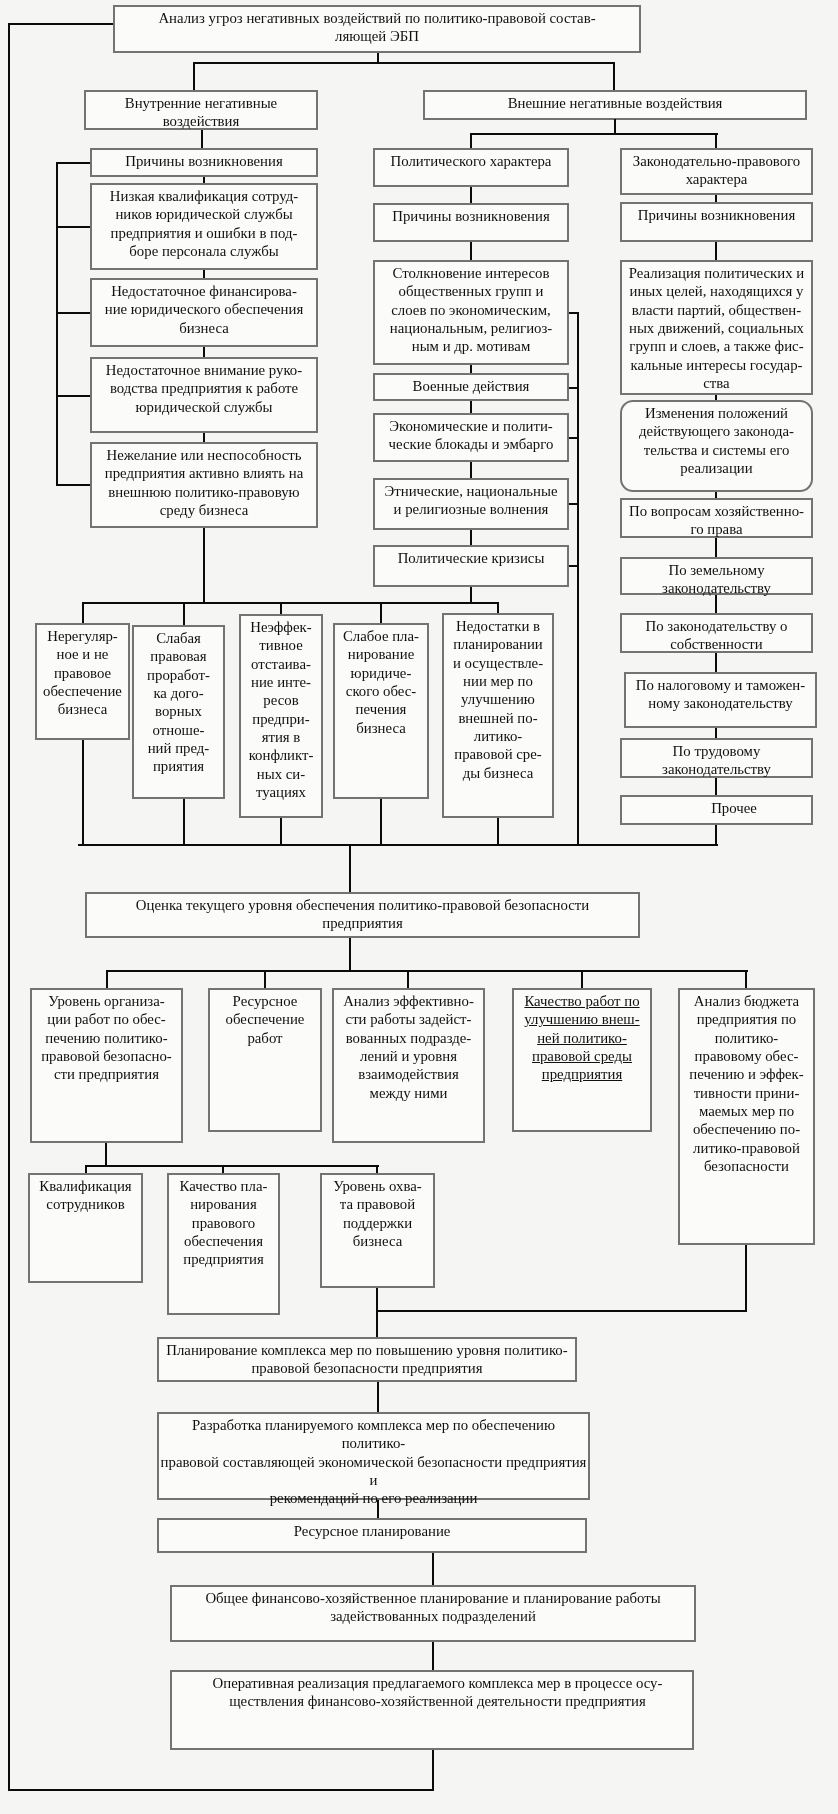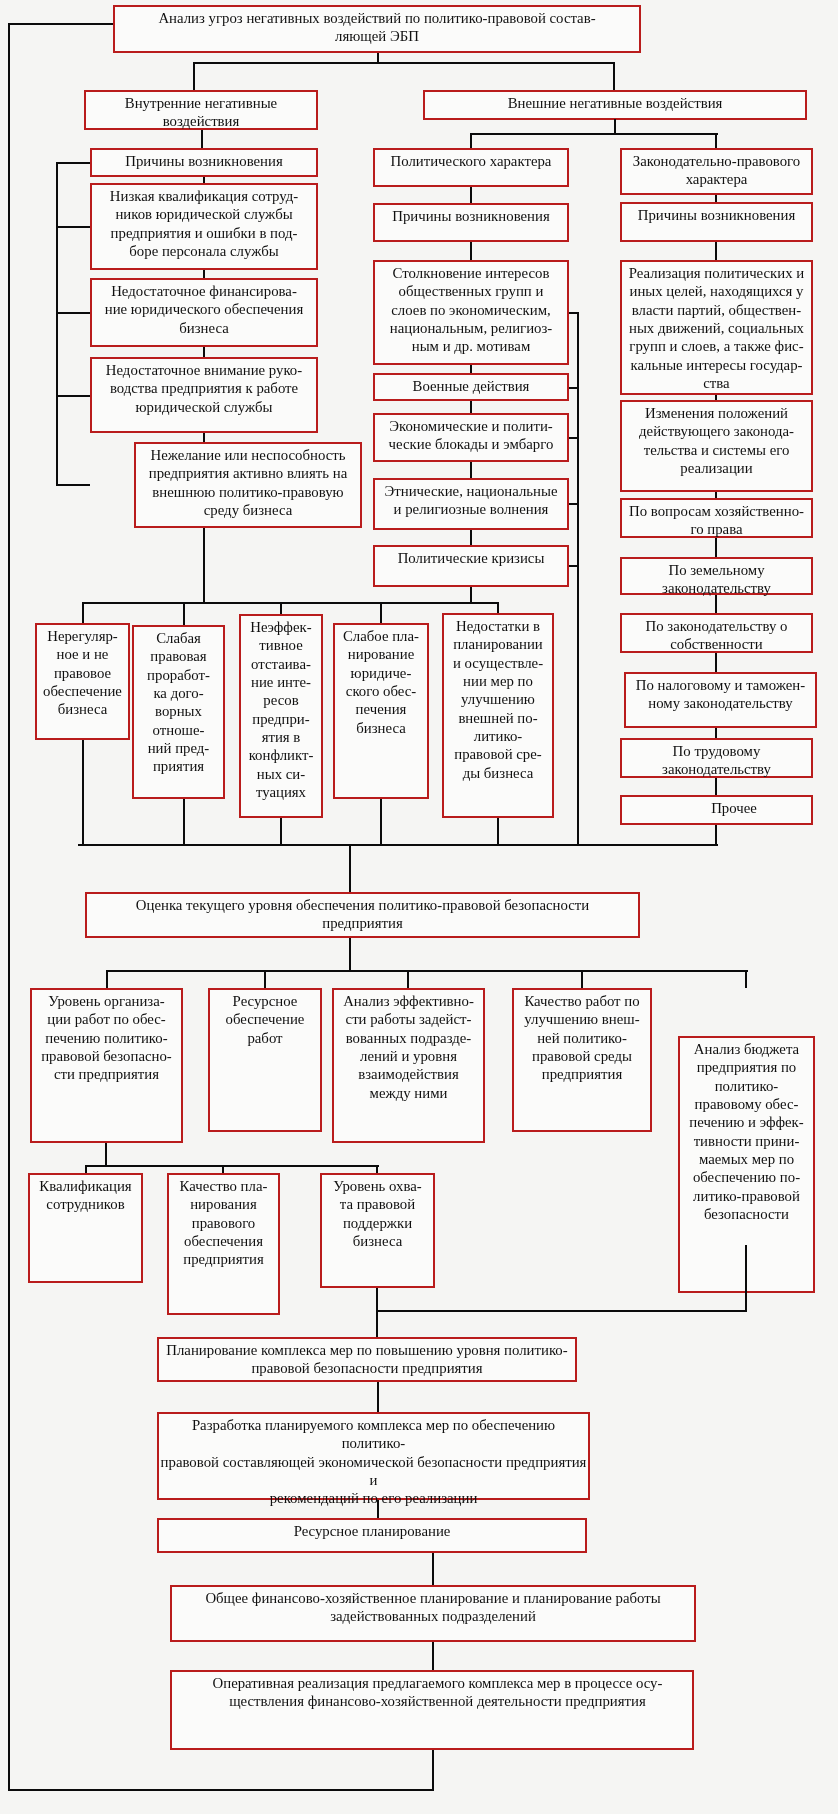--- a/index.html
+++ b/index.html
@@ -1,21 +1,21 @@
 <!DOCTYPE html>
 <html><head>
 <meta charset="utf-8">
 <style>
   html,body{margin:0;padding:0;background:#f5f5f3;}
   #canvas{position:relative;margin:0;font-family:"Liberation Serif","DejaVu Serif",serif;}
   .node{
     position:absolute;
     box-sizing:border-box;
     background:#fbfbfa;
-    border:2px solid #b91c1c;
+    border:2px solid #737373;
     color:#101010;
     font-size:14.8px;
     line-height:1.24;
     text-align:center;
     white-space:pre-line;
     display:flex;
     justify-content:center;
     padding:2px 1px 0 1px;
   }
   .line{position:absolute;background:#0b0b0b;}
@@ -33,21 +33,21 @@
     <div class="node" style="left: 90px; top: 183px; width: 228px; height: 87px;">Низкая квалификация сотруд-
 ников юридической службы
 предприятия и ошибки в под-
 боре персонала службы</div>
     <div class="node" style="left: 90px; top: 278px; width: 228px; height: 69px;">Недостаточное финансирова-
 ние юридического обеспечения
 бизнеса</div>
     <div class="node" style="left: 90px; top: 357px; width: 228px; height: 76px;">Недостаточное внимание руко-
 водства предприятия к работе
 юридической службы</div>
-    <div class="node" style="left: 90px; top: 442px; width: 228px; height: 86px; margin-left: 44px;">Нежелание или неспособность
+    <div class="node" style="left: 90px; top: 442px; width: 228px; height: 86px;">Нежелание или неспособность
 предприятия активно влиять на
 внешнюю политико-правовую
 среду бизнеса</div>
     <div class="node" style="left: 373px; top: 148px; width: 196px; height: 39px;">Политического характера</div>
     <div class="node" style="left: 373px; top: 203px; width: 196px; height: 39px;">Причины возникновения</div>
     <div class="node" style="left: 373px; top: 260px; width: 196px; height: 105px;">Столкновение интересов
 общественных групп и
 слоев по экономическим,
 национальным, религиоз-
 ным и др. мотивам</div>
@@ -60,21 +60,21 @@
     <div class="node" style="left: 620px; top: 148px; width: 193px; height: 47px;">Законодательно-правового
 характера</div>
     <div class="node" style="left: 620px; top: 202px; width: 193px; height: 40px;">Причины возникновения</div>
     <div class="node" style="left: 620px; top: 260px; width: 193px; height: 135px;">Реализация политических и
 иных целей, находящихся у
 власти партий, обществен-
 ных движений, социальных
 групп и слоев, а также фис-
 кальные интересы государ-
 ства</div>
-    <div class="node" style="left: 620px; top: 400px; width: 193px; height: 92px;">Изменения положений
+    <div class="node" style="left: 620px; top: 400px; width: 193px; height: 92px; border-radius: 13px;">Изменения положений
 действующего законода-
 тельства и системы его
 реализации</div>
     <div class="node" style="left: 620px; top: 498px; width: 193px; height: 40px;">По вопросам хозяйственно-
 го права</div>
     <div class="node" style="left: 620px; top: 557px; width: 193px; height: 38px;">По земельному
 законодательству</div>
     <div class="node" style="left: 620px; top: 613px; width: 193px; height: 40px;">По законодательству о
 собственности</div>
     <div class="node" style="left: 624px; top: 672px; width: 193px; height: 56px;">По налоговому и таможен-
@@ -129,26 +129,26 @@
 сти предприятия</div>
     <div class="node" style="left: 208px; top: 988px; width: 114px; height: 144px;">Ресурсное
 обеспечение
 работ</div>
     <div class="node" style="left: 332px; top: 988px; width: 153px; height: 155px;">Анализ эффективно-
 сти работы задейст-
 вованных подразде-
 лений и уровня
 взаимодействия
 между ними</div>
-    <div class="node" style="left: 512px; top: 988px; width: 140px; height: 144px;">Качество работ по
+    <div class="node" style="left: 512px; top: 988px; width: 140px; height: 144px; text-decoration: underline;">Качество работ по
 улучшению внеш-
 ней политико-
 правовой среды
 предприятия</div>
-    <div class="node" style="left: 678px; top: 988px; width: 137px; height: 257px; margin-top: 48px;">Анализ бюджета
+    <div class="node" style="left: 678px; top: 988px; width: 137px; height: 257px;">Анализ бюджета
 предприятия по
 политико-
 правовому обес-
 печению и эффек-
 тивности прини-
 маемых мер по
 обеспечению по-
 литико-правовой
 безопасности</div>
     <div class="node" style="left: 28px; top: 1173px; width: 115px; height: 110px;">Квалификация

